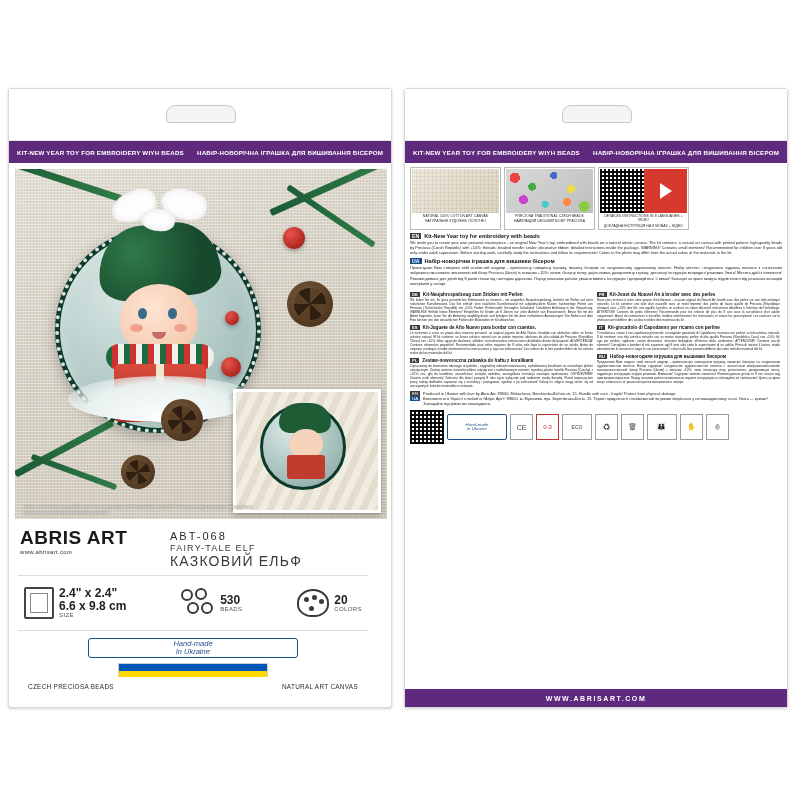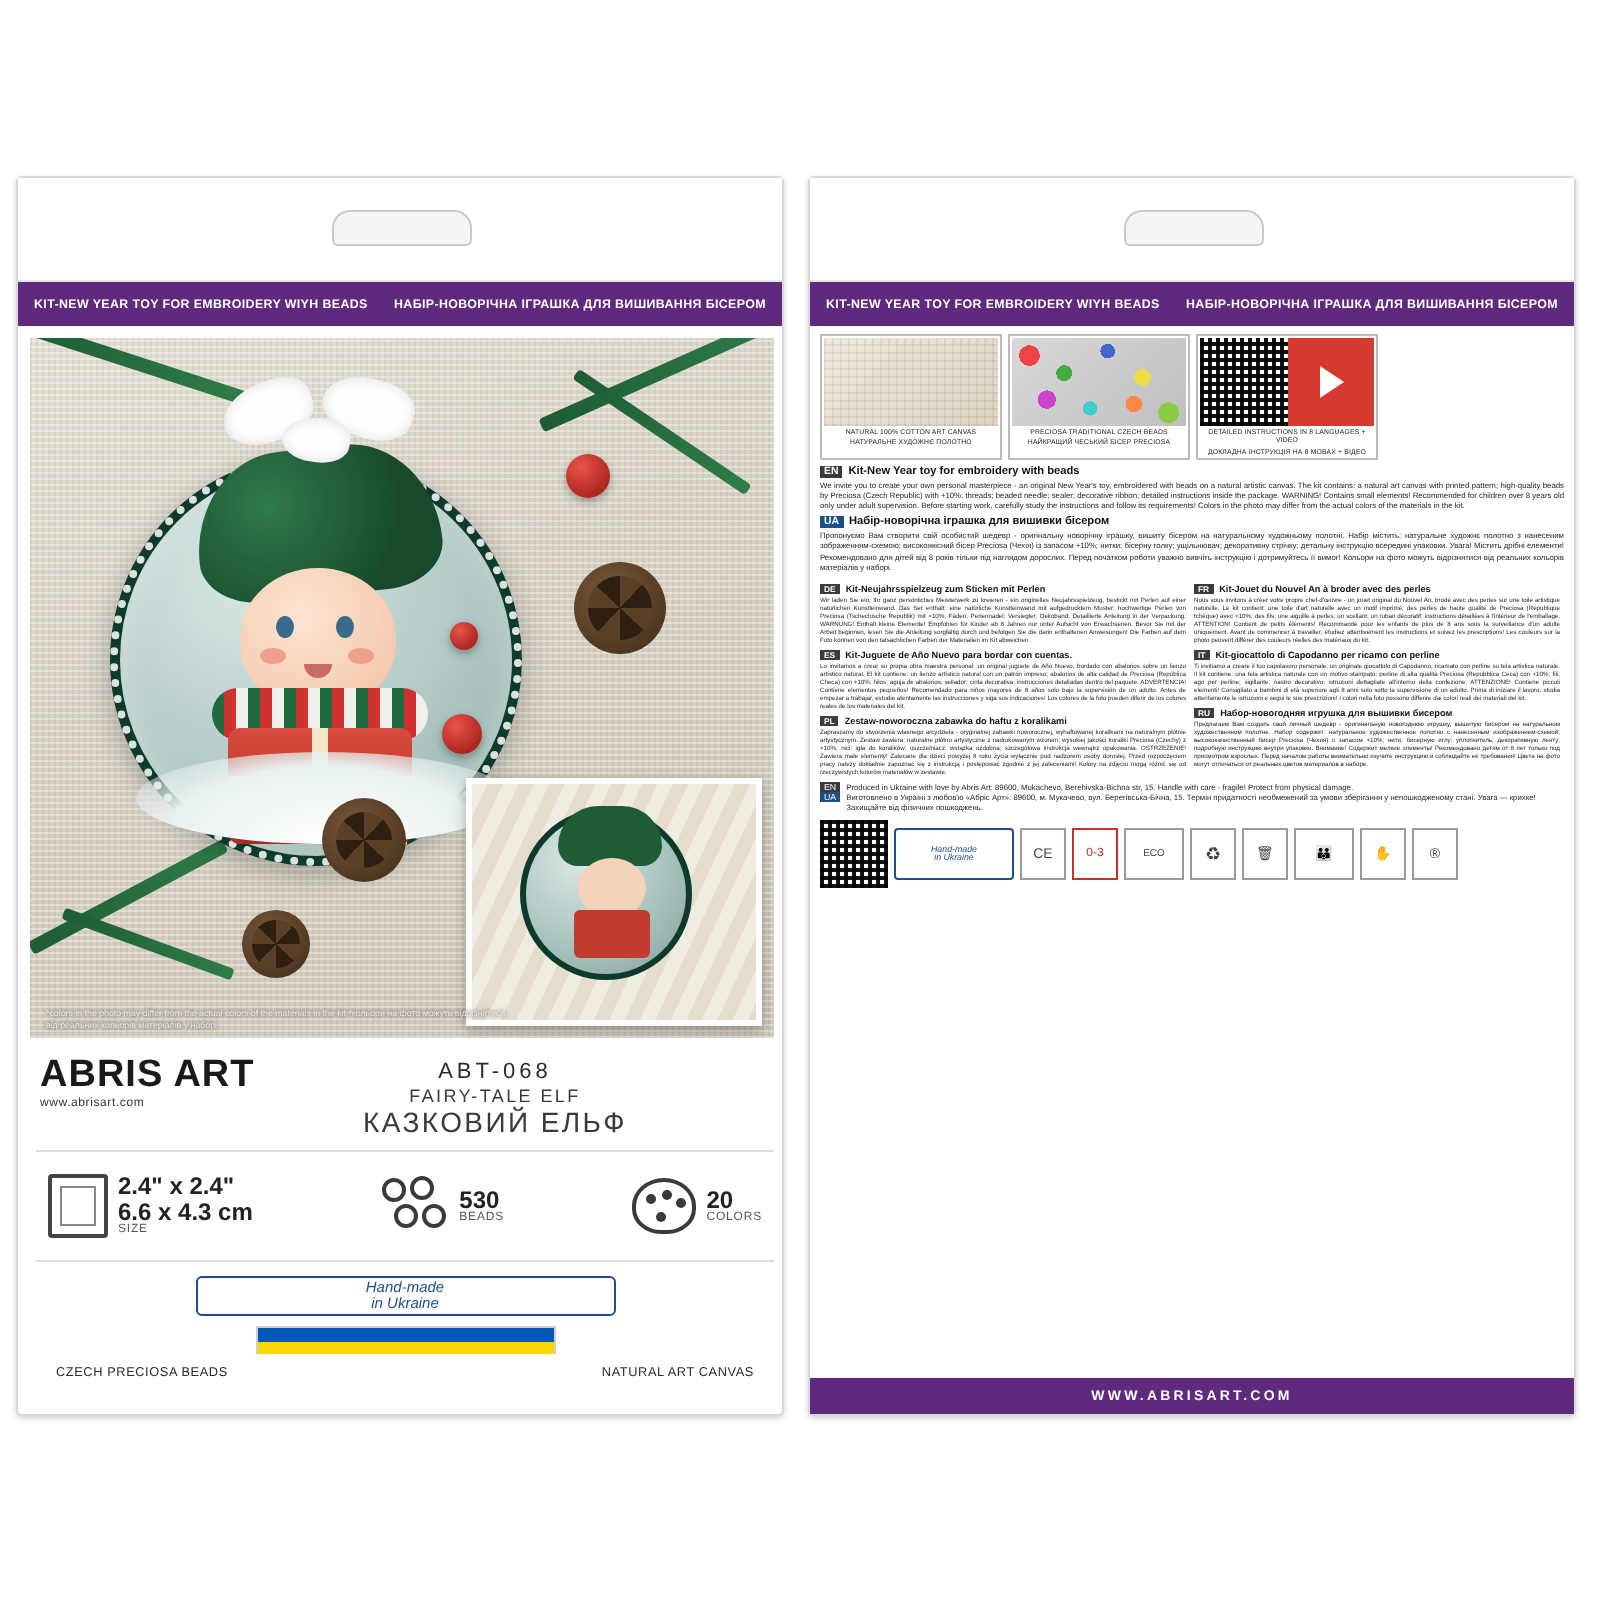--- a/index.html
+++ b/index.html
@@ -57,21 +57,21 @@
     color: #fff;
     display: flex; align-items: center; justify-content: space-between;
     padding: 0 8px;
     font-size: 6.2px; letter-spacing: .2px; font-weight: bold;
   }
   .titlebar span { white-space: nowrap; }
 
   
   .front-body {
     position:absolute; top:74px; left:0; right:0; bottom:0;
-    padding: 5px 0 0 5px;
+    padding: 5px 19px 0 5px;
   }
   .photo {
     position: relative;
     width: 374px; height: 352px;
     border: 1px solid #ffffff;
     overflow: hidden;
     background: linear-gradient(160deg,#e3ded3 0%, #d8d2c6 40%, #cfc8ba 100%);
   }
   .photo .linen {
     position:absolute; inset:0;
@@ -187,21 +187,21 @@
     padding: 4px 2px 0 2px;
   }
   .brand{ width:150px; }
   .brand .logo{
     font-size:19px; font-weight:bold; letter-spacing:.5px; color:#1a1a1a;
     line-height:1;
   }
   .brand .site{
     margin-top:2px; font-size:6px; color:#333; letter-spacing:.3px;
   }
-  .codeblock{ text-align:center; flex:1; padding-top:2px;}
+  .codeblock{ flex:1; padding-top:2px;}
   .codeblock .code{ font-size:11px; letter-spacing:2px; color:#2b2b2b;}
   .codeblock .name-en{ font-size:9px; letter-spacing:1.2px; color:#3a3a3a; margin-top:1px;}
   .codeblock .name-ua{ font-size:14px; letter-spacing:1.2px; color:#3a3a3a;}
 
   .specs{
     display:flex; align-items:center; justify-content:space-between;
     margin-top:6px; padding: 0 6px;
     border-top:1px solid #ddd; border-bottom:1px solid #ddd;
     height:56px;
   }
@@ -419,21 +419,21 @@
             <div class="name-ua">КАЗКОВИЙ ЕЛЬФ</div>
           </div>
           <div style="width:60px"></div>
         </div>
 
         <div class="specs">
           <div class="spec">
             <div class="ico-size"></div>
             <div class="txt">
               <div class="big">2.4" x 2.4"</div>
-              <div class="big">6.6 x 4.3 cm</div>
+              <div class="big">6.6 x 9.8 cm</div>
               <div class="small">SIZE</div>
             </div>
           </div>
           <div class="spec">
             <div class="ico-beads">
                 <i></i>
                 <i></i>
                 <i></i>
                 <i></i>
               </div>

